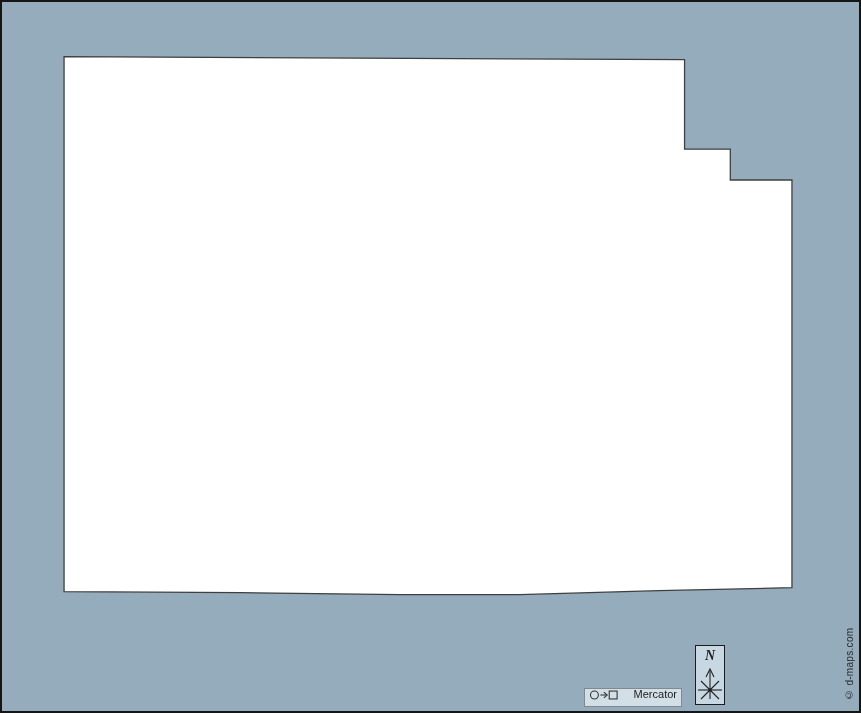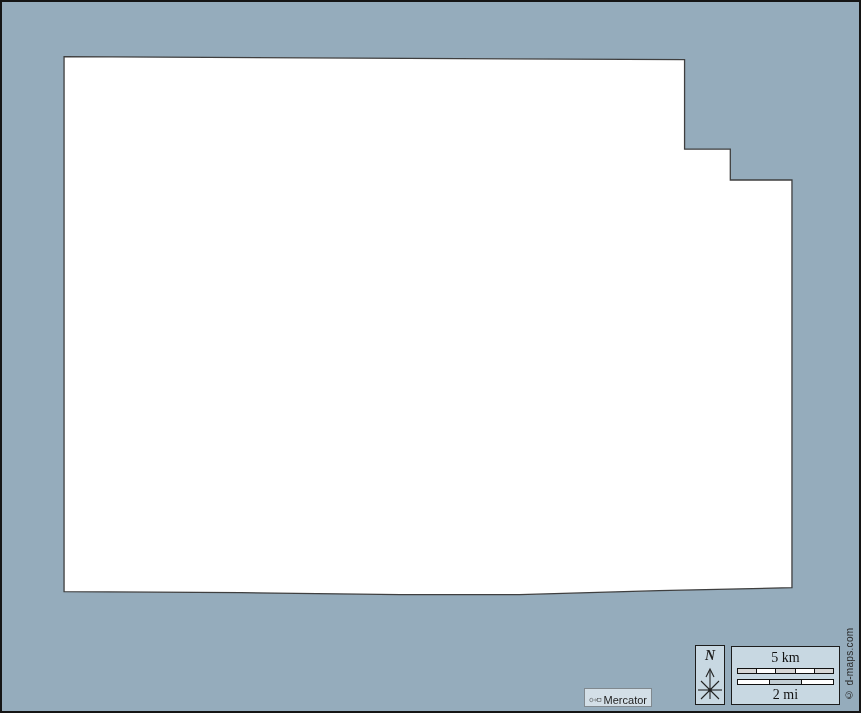--- a/index.html
+++ b/index.html
@@ -10,24 +10,24 @@
     border:2px solid #151515;
     background:#95acbc;
     overflow:hidden;
     font-family:"Liberation Sans", sans-serif;
   }
   .map-svg{position:absolute;left:0;top:0;width:100%;height:100%;}
 
   
   .mercator-badge{
     position:absolute;left:582px;top:686px;
-    width:68px;height:19px;box-sizing:border-box;
+    width:98px;height:19px;box-sizing:border-box;
     background:#d3dfe7;border:1px solid #7d8archaic;
     border:1px solid #80898f;
-    display:flex;align-items:flex-end;gap:2px;padding:0 4px;
+    display:flex;align-items:flex-start;gap:15px;padding:0 4px;
   }
   .mercator-badge .label{font-size:11px;color:#1d1d1d;line-height:1;}
 
   
   .north-box{
     position:absolute;left:693px;top:643px;
     width:30px;height:60px;box-sizing:border-box;
     background:#c8d8e2;border:1px solid #1c1c1c;
     display:flex;flex-direction:column;align-items:center;
   }
@@ -92,32 +92,16 @@
     <svg width="30" height="40" viewBox="0 0 30 40">
       <line x1="15" y1="36" x2="15" y2="7" stroke="#222" stroke-width="1.1"></line>
       <path d="M11 14 L15 6 L19 14" fill="none" stroke="#222" stroke-width="1.1"></path>
       <line x1="3" y1="27" x2="27" y2="27" stroke="#222" stroke-width="1.1"></line>
       <line x1="6" y1="18" x2="24" y2="36" stroke="#222" stroke-width="1.1"></line>
       <line x1="24" y1="18" x2="6" y2="36" stroke="#222" stroke-width="1.1"></line>
       <circle cx="15" cy="27" r="1.8" fill="#222"></circle>
     </svg>
   </div>
 
-  <div class="scale-box" style="background: rgb(200, 216, 226);">
-    <div class="scale-label km">5 km</div>
-    <div class="scale-bar km">
-        <div class="seg" style="background: rgb(214, 214, 214);"></div>
-        <div class="seg" style="background: rgb(255, 255, 255);"></div>
-        <div class="seg" style="background: rgb(214, 214, 214);"></div>
-        <div class="seg" style="background: rgb(255, 255, 255);"></div>
-        <div class="seg" style="background: rgb(214, 214, 214);"></div>
-      </div>
-    <div class="scale-bar mi">
-        <div class="seg" style="background: rgb(255, 255, 255);"></div>
-        <div class="seg" style="background: rgb(195, 206, 212);"></div>
-        <div class="seg" style="background: rgb(255, 255, 255);"></div>
-      </div>
-    <div class="scale-label mi">2 mi</div>
-  </div>
 
   <div class="credit">© d-maps.com</div>
 
 </div>
 
 </body></html>

